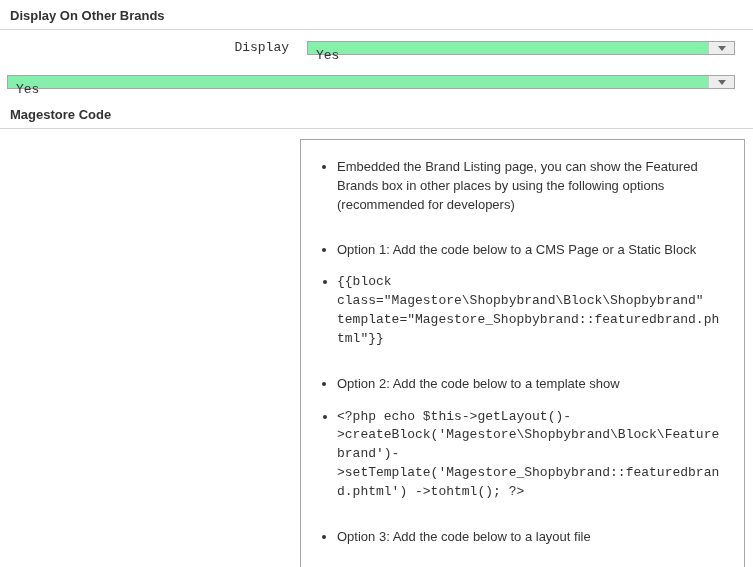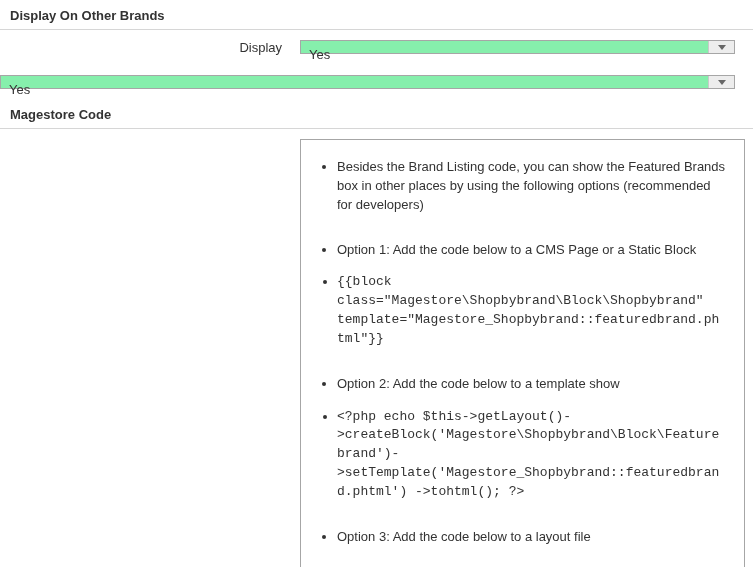--- a/index.html
+++ b/index.html
@@ -14,22 +14,23 @@
   }
   .section-heading {
     font-weight: bold;
     font-size: 13px;
     color: #333;
     padding: 8px 10px 6px 10px;
     border-bottom: 1px solid #d6d6d6;
   }
   .form-row {
     display: flex;
-    align-items: flex-start;
-    padding: 10px 10px 10px 0;
+    align-items: flex-end;
+    padding: 10px 10px 10px 7px;
+    font-family: Liberation Mono, monospace;
   }
   .form-label {
     width: 300px;
     text-align: right;
     padding-right: 18px;
     color: #333;
     font-size: 13px;
   }
   .form-control-wrap {
     flex: 1;
@@ -129,21 +130,21 @@
     </div>
   </div>
 </div>
 
 <div class="section-heading">Magestore Code</div>
 
 <div class="embedded-body">
   <div class="embedded-left"></div>
   <div class="embedded-box">
     <ul>
-      <li>Besides the Brand Listing code, you can show the Featured Brands box in other places by using the following options (recommended for developers)</li>
+      <li>Embedded the Brand Listing page, you can show the Featured Brands box in other places by using the following options (recommended for developers)</li>
       <li class="spacer"></li>
       <li>Option 1: Add the code below to a CMS Page or a Static Block</li>
       <li class="code">  {{block class="Magestore\Shopbybrand\Block\Shopbybrand" template="Magestore_Shopbybrand::featuredbrand.phtml"}}</li>
       <li class="spacer"></li>
       <li>Option 2: Add the code below to a template show</li>
       <li class="code">&lt;?php echo  $this-&gt;getLayout()-&gt;createBlock('Magestore\Shopbybrand\Block\Featurebrand')-&gt;setTemplate('Magestore_Shopbybrand::featuredbrand.phtml') -&gt;tohtml(); ?&gt;</li>
       <li class="spacer"></li>
       <li>Option 3: Add the code below to a layout file</li>
 
     </ul>

